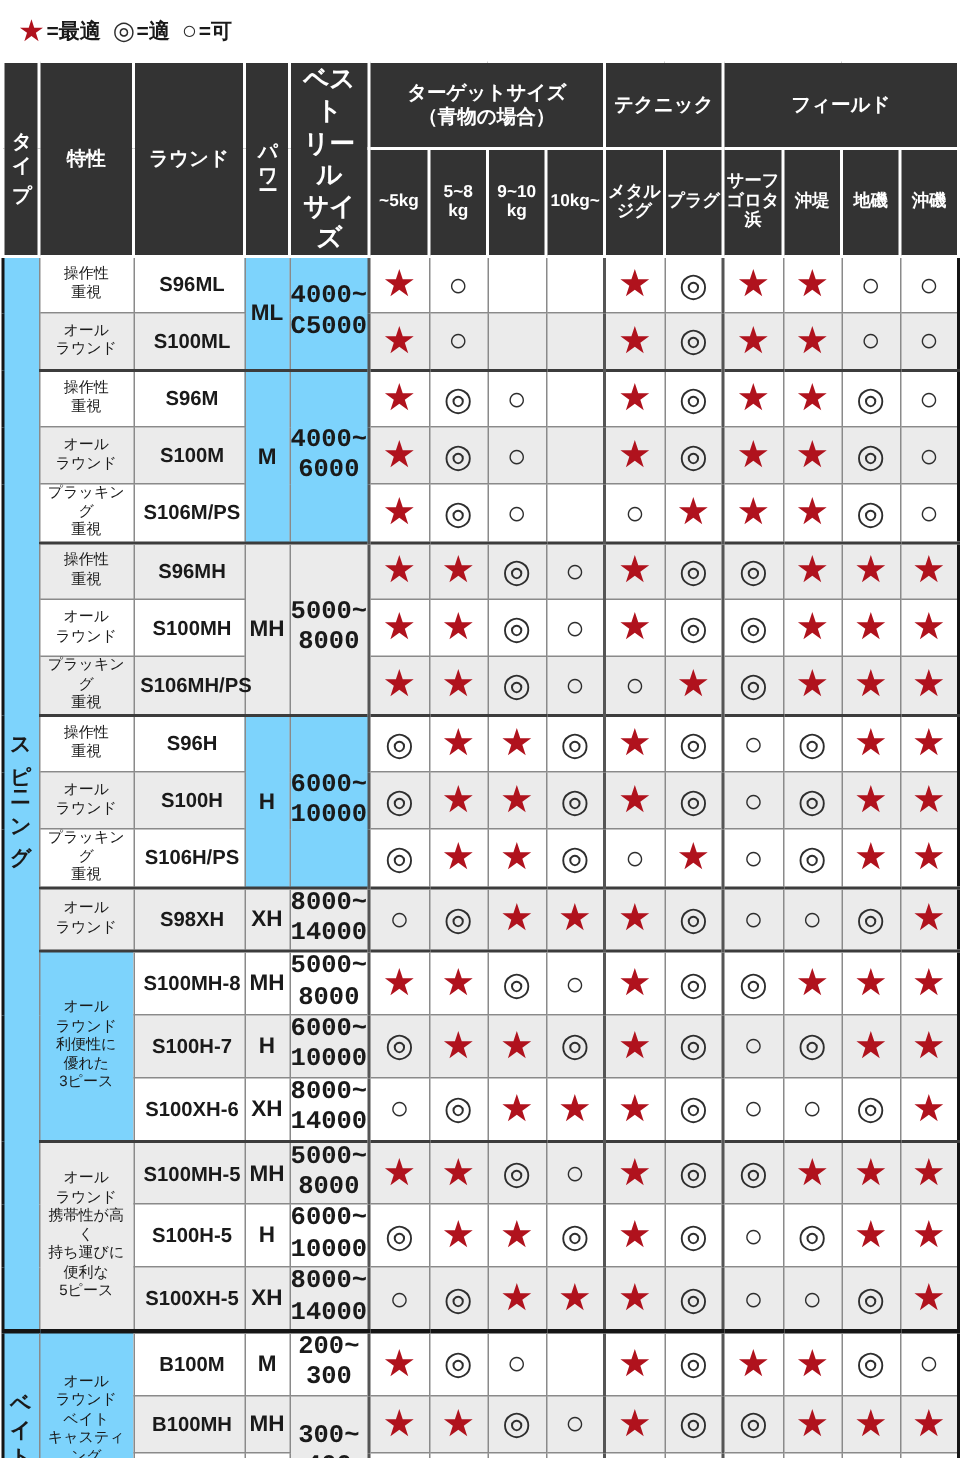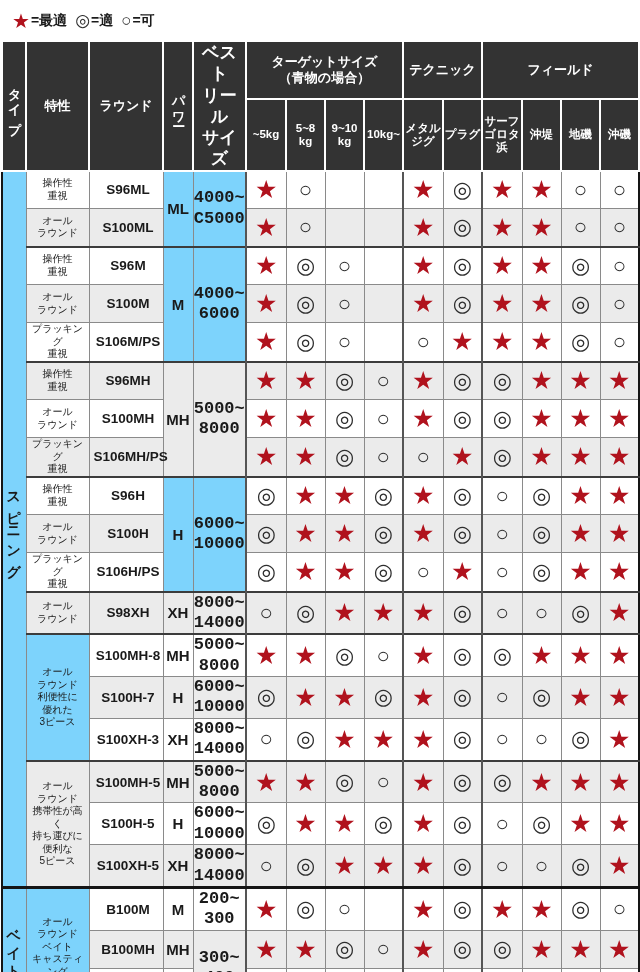--- a/index.html
+++ b/index.html
@@ -343,21 +343,21 @@
         <td class="sym star">★</td>
         <td class="sym">◎</td>
         <td class="sym star vsep">★</td>
         <td class="sym">◎</td>
         <td class="sym vsep">○</td>
         <td class="sym">◎</td>
         <td class="sym star">★</td>
         <td class="sym star">★</td>
       </tr>
       <tr class="even">
-        <td class="item">S100XH-3</td>
+        <td class="item">S100XH-6</td>
         <td class="power">XH</td>
         <td class="reel">8000~
 14000</td>
         <td class="sym vsep">○</td>
         <td class="sym">◎</td>
         <td class="sym star">★</td>
         <td class="sym star">★</td>
         <td class="sym star vsep">★</td>
         <td class="sym">◎</td>
         <td class="sym vsep">○</td>

